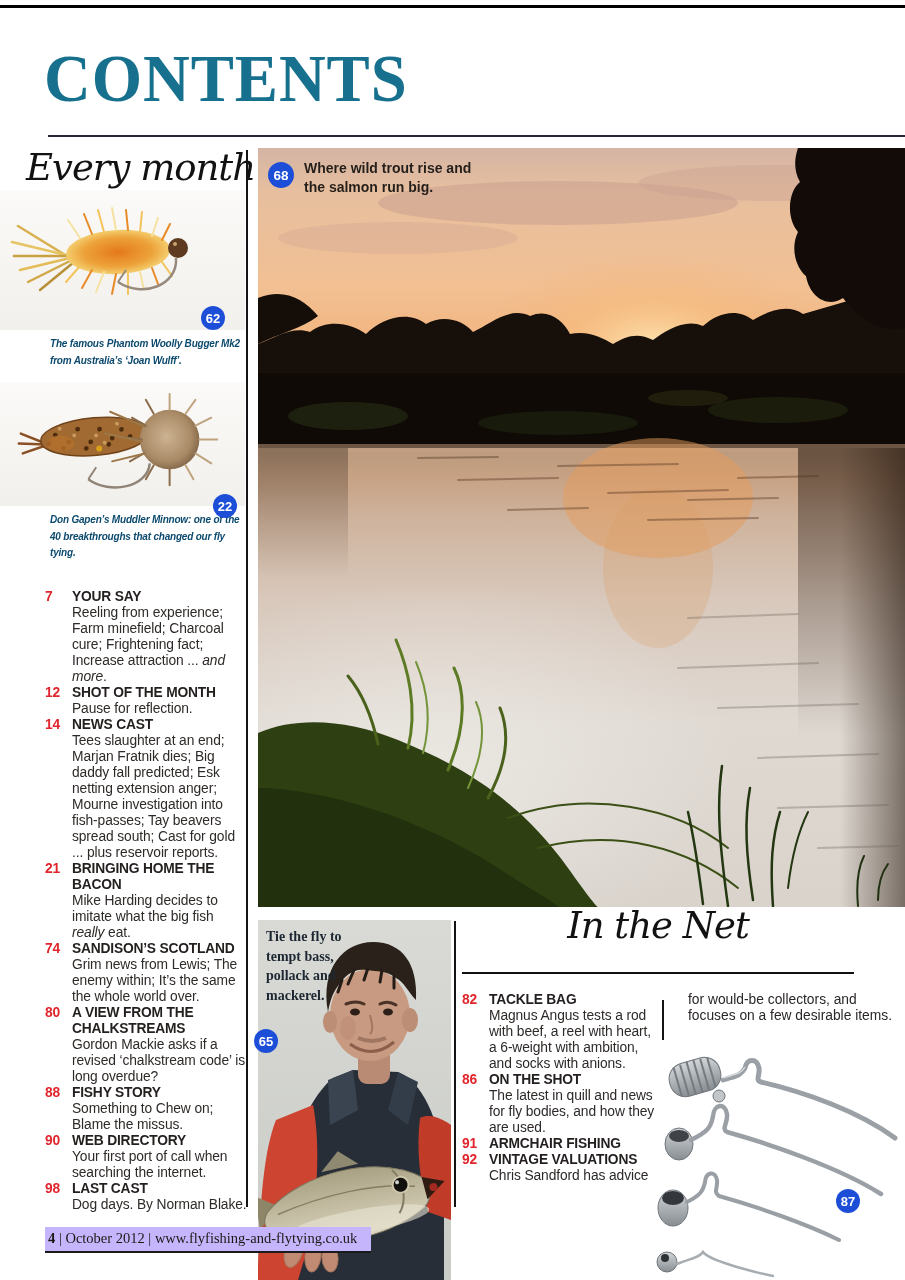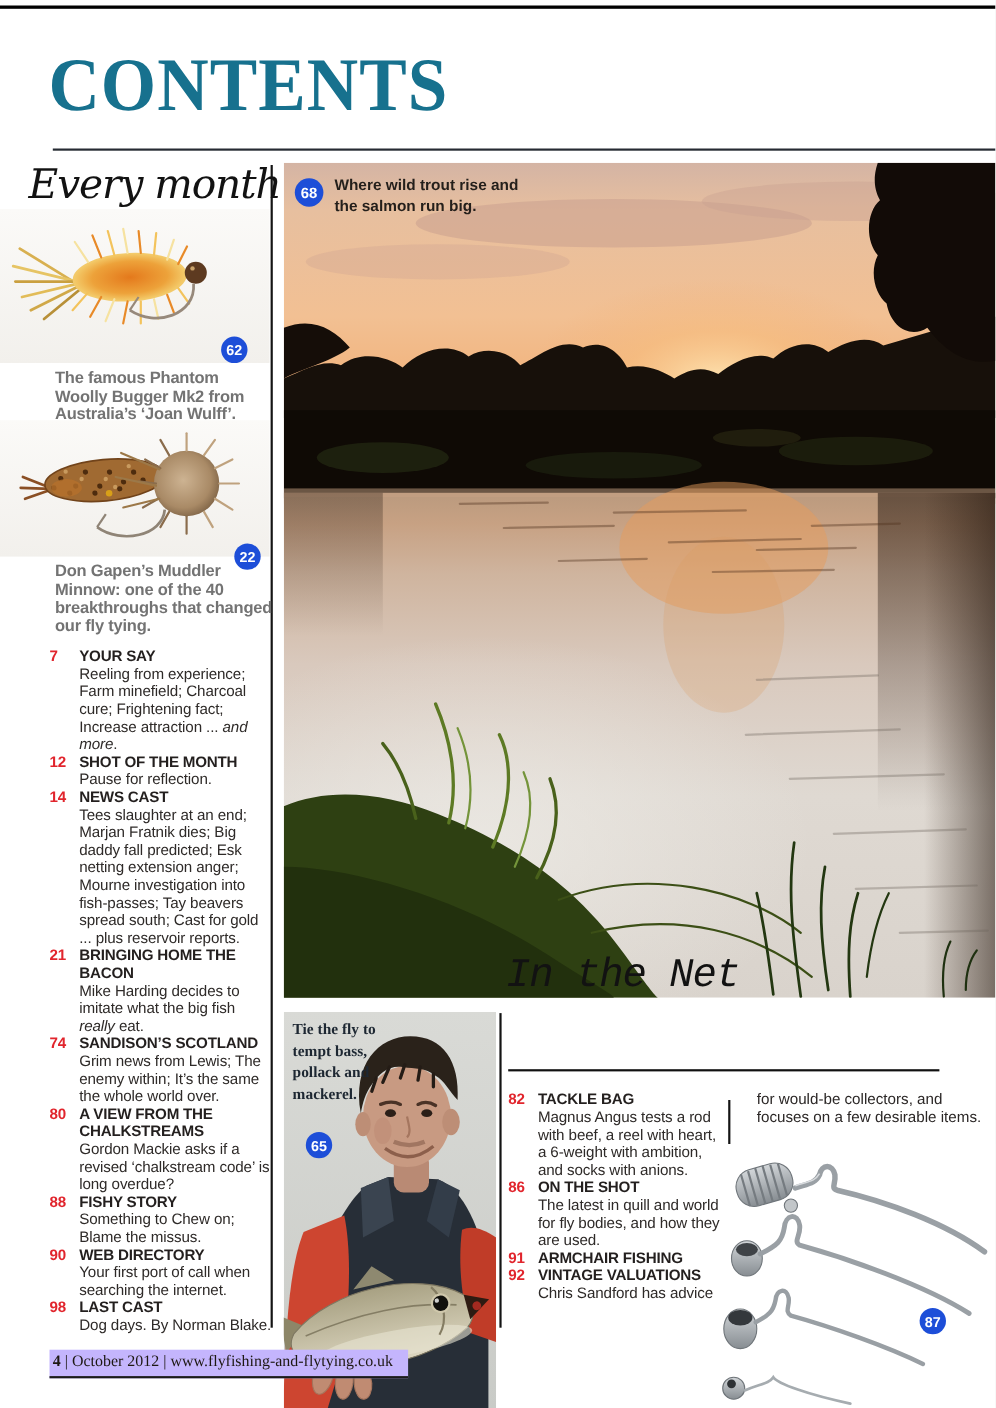--- a/index.html
+++ b/index.html
@@ -6,35 +6,35 @@
   .page{position:relative;width:905px;height:1280px;margin:0 auto;background:#fff;overflow:hidden;
         font-family:"Liberation Sans",sans-serif;color:#2b2726;padding-left:20px;}
   .top-rule{position:absolute;left:0;top:5px;width:905px;height:3px;background:#000;}
   .contents-title{position:absolute;left:44px;top:42px;font-family:"Liberation Serif",serif;
         font-weight:bold;font-size:66px;line-height:70px;color:#17718e;letter-spacing:1px;
         transform:scale(.98,1.04);transform-origin:left top;}
   .title-rule{position:absolute;left:48px;top:135px;width:857px;height:2px;background:#262b33;}
   .script-head{font-family:"DejaVu Serif",serif;font-style:italic;font-size:37px;color:#121212;
         letter-spacing:-1px;white-space:nowrap;}
   .em-head{position:absolute;left:26px;top:146px;width:218px;text-align:center;}
-  .net-head{position:absolute;left:460px;top:866px;width:396px;font-family:Liberation Mono, monospace;}
+  .net-head{position:absolute;left:460px;top:904px;width:396px;text-align:center;}
   .net-rule{position:absolute;left:462px;top:972px;width:392px;height:2px;background:#111;}
   .vdiv{position:absolute;width:2px;background:#141414;}
   .vdiv1{left:246px;top:150px;height:1057px;}
   .vdiv2{left:454px;top:921px;height:286px;}
   .vdiv3{left:662px;top:1000px;height:138px;}
   .flyimg{position:absolute;background:linear-gradient(180deg,#fbfaf8, #f2f0ec);}
   .fly1{left:0;top:190px;width:245px;height:140px;}
   .fly2{left:0;top:382px;width:245px;height:124px;}
   .badge{position:absolute;border-radius:50%;background:#1d4ed8;color:#fff;font-weight:bold;
         display:flex;align-items:center;justify-content:center;font-size:13px;z-index:6;}
   .b24{width:24px;height:24px;}
   .b26{width:26px;height:26px;font-size:13.5px;}
-  .caption{position:absolute;font-weight:bold;font-size:15px;line-height:16.5px;color:#737373;
-        letter-spacing:-0.2px;}
+  .caption{position:absolute;font-weight:bold;font-size:10px;line-height:16.5px;color:#0c4a6e;
+        letter-spacing:-0.2px;font-style:italic;}
   .cap1{left:50px;top:336px;width:198px;}
   .cap2{left:50px;top:512px;width:198px;}
   .toc{position:absolute;font-size:13.8px;line-height:16px;letter-spacing:-0.1px;}
   .toc-main{left:45px;top:589px;width:203px;}
   .toc-net{left:462px;top:992px;width:200px;}
   .toc-item{position:relative;padding-left:27px;}
   .toc-num{position:absolute;left:0;top:0;color:#e1252d;font-weight:bold;}
   .toc-title{display:block;font-weight:bold;color:#231f1e;letter-spacing:-0.2px;}
   .toc-desc{display:block;color:#2e2a28;}
   .toc-desc em{font-style:italic;}
@@ -388,38 +388,38 @@
         <circle cx="143" cy="273" r="2" fill="#ffffff" opacity=".8"></circle>
         <path d="M168,272 L190,280 L170,295 Z" fill="#2e1b12"></path>
         <circle cx="178" cy="284" r="4" fill="#a32a20"></circle>
       </g>
       <ellipse cx="36" cy="330" rx="9" ry="18" fill="#c08b72" stroke="#a5745c" transform="rotate(16 36 330)"></ellipse>
       <ellipse cx="55" cy="336" rx="8" ry="16" fill="#c08b72" stroke="#a5745c" transform="rotate(6 55 336)"></ellipse>
       <ellipse cx="72" cy="338" rx="8" ry="14" fill="#c08b72" stroke="#a5745c" transform="rotate(-4 72 338)"></ellipse>
     </svg>
   </div>
   <div class="angler-cap">Tie the fly to tempt bass, pollack and mackerel.</div>
-  <div class="badge b24" style="left:278px;top:1029px;">65</div>
+  <div class="badge b24" style="left:254px;top:1029px;">65</div>
   <div class="vdiv vdiv2"></div>
 
   <div class="script-head net-head">In the Net</div>
   <div class="net-rule"></div>
 
   <div class="toc toc-net">
 
       <div class="toc-item">
         <span class="toc-num">82</span>
         <span class="toc-title">TACKLE BAG</span>
         <span class="toc-desc"><span>Magnus Angus tests a rod with beef, a reel with heart, a 6-weight with ambition, and socks with anions.</span><em></em><span></span></span>
       </div>
 
       <div class="toc-item">
         <span class="toc-num">86</span>
         <span class="toc-title">ON THE SHOT</span>
-        <span class="toc-desc"><span>The latest in quill and world for fly bodies, and how they are used.</span><em></em><span></span></span>
+        <span class="toc-desc"><span>The latest in quill and news for fly bodies, and how they are used.</span><em></em><span></span></span>
       </div>
 
       <div class="toc-item">
         <span class="toc-num">91</span>
         <span class="toc-title">ARMCHAIR FISHING</span>
       </div>
 
       <div class="toc-item">
         <span class="toc-num">92</span>
         <span class="toc-title">VINTAGE VALUATIONS</span>

